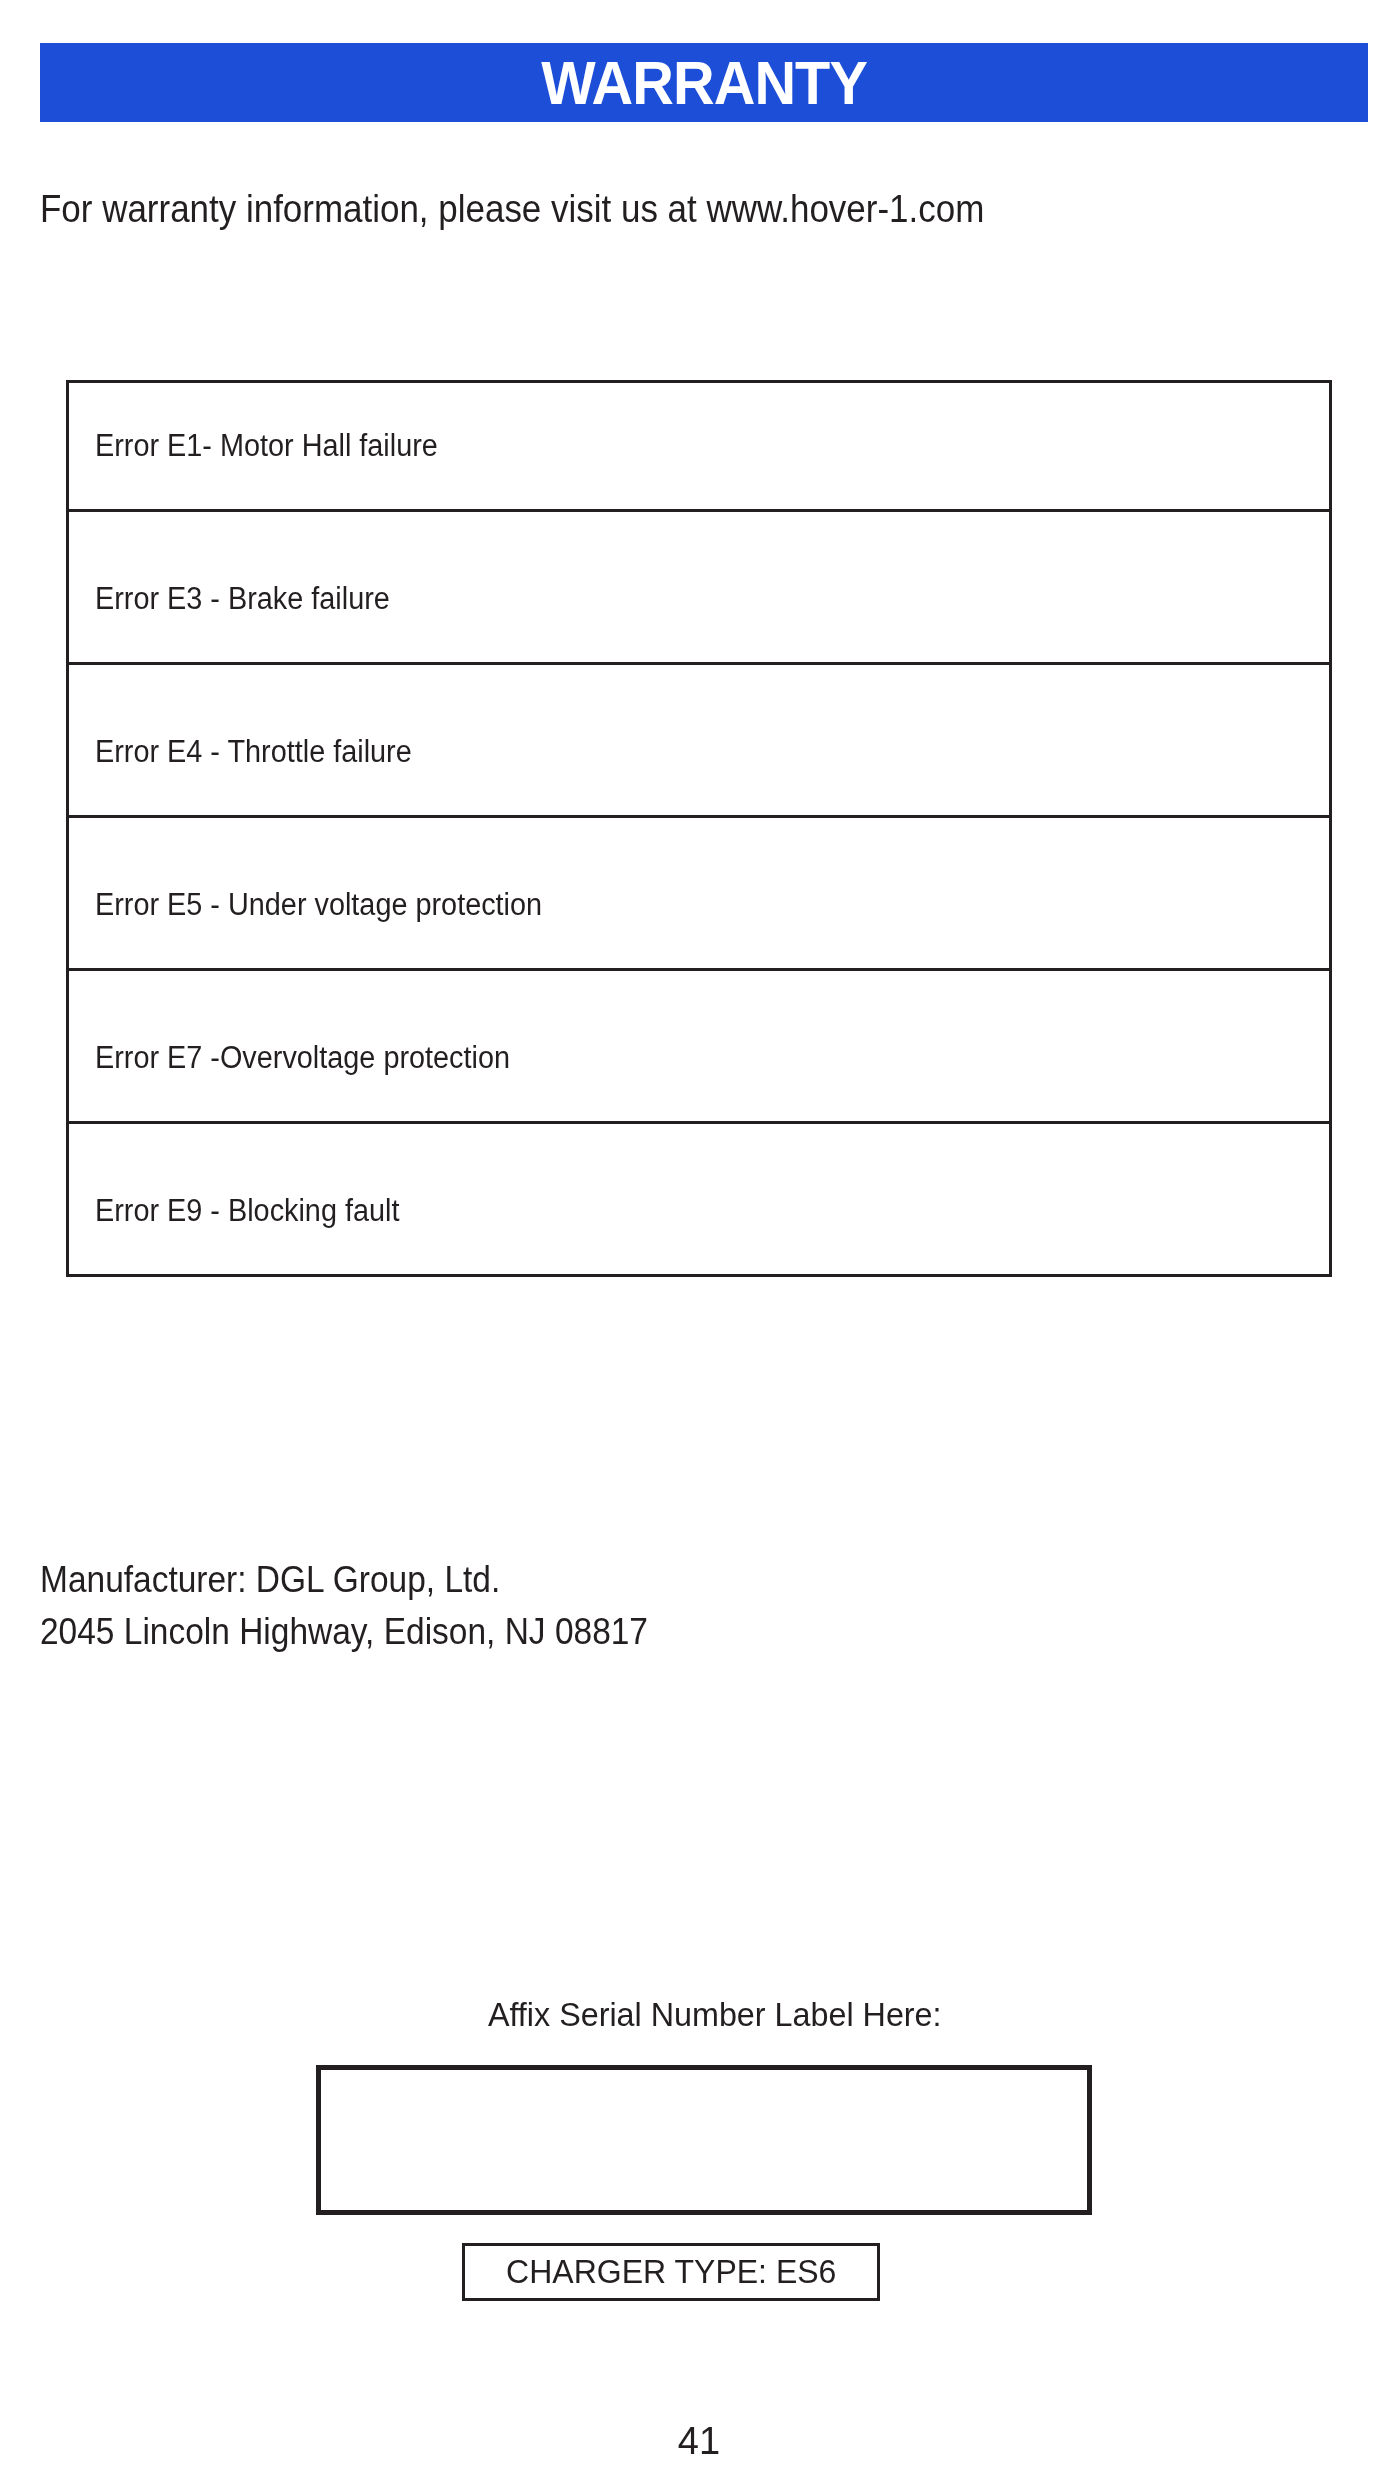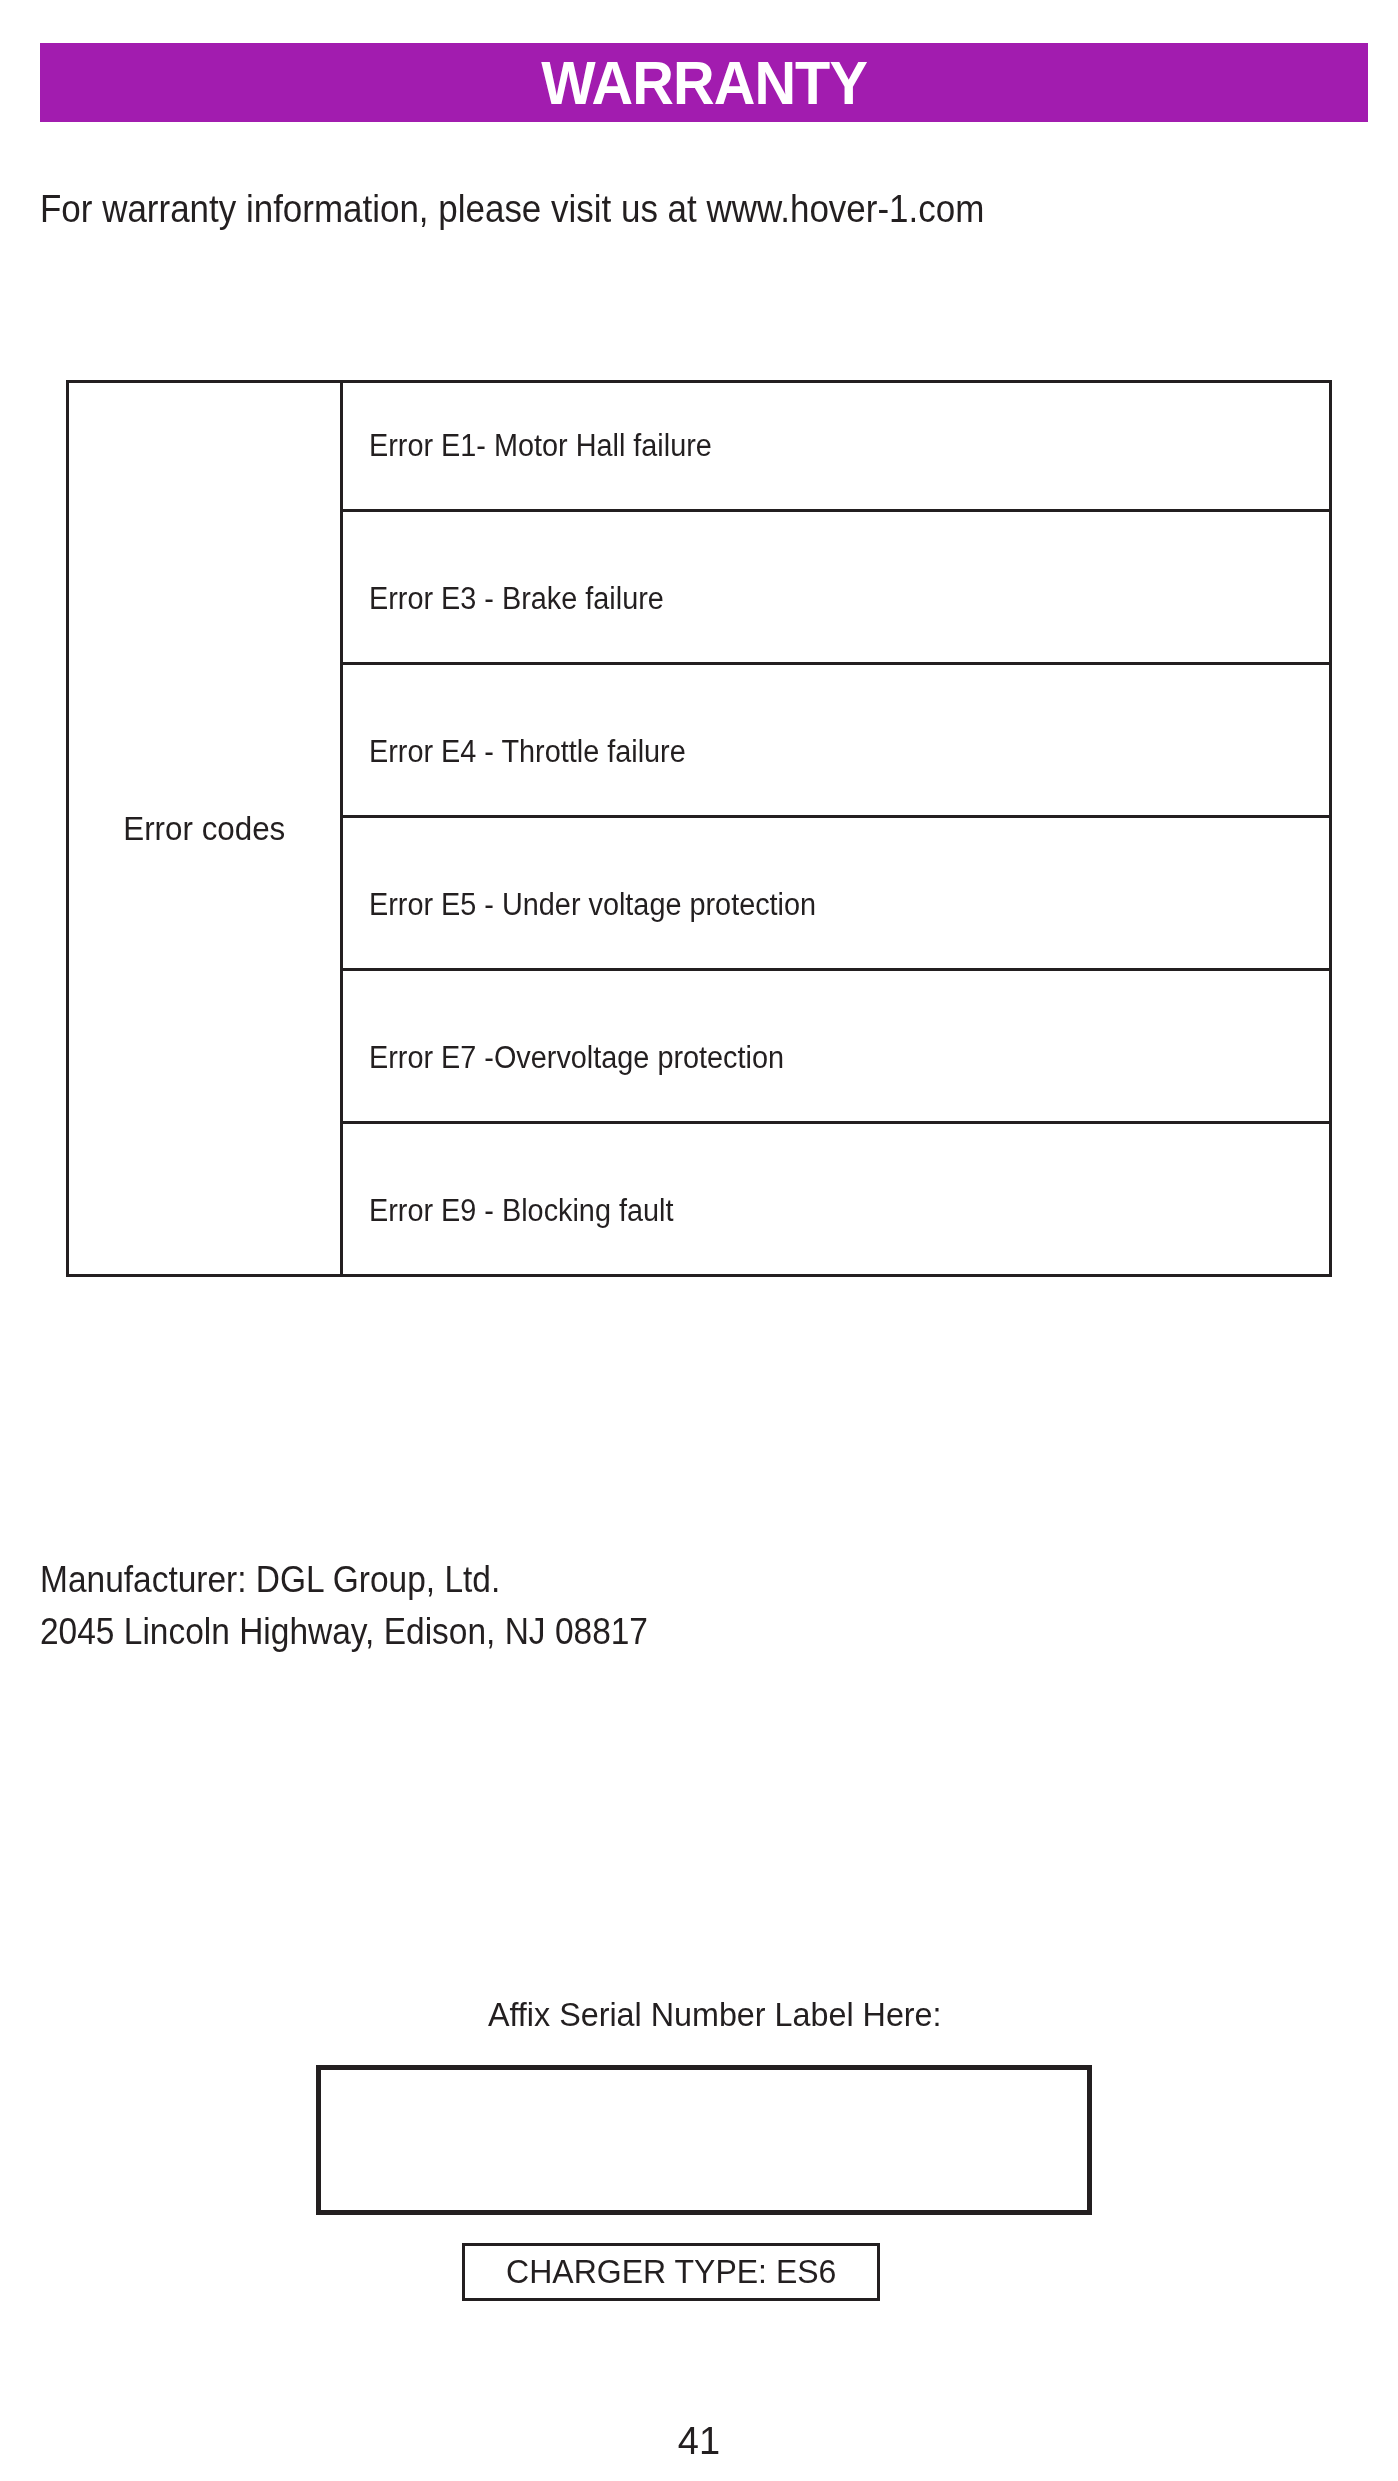--- a/index.html
+++ b/index.html
@@ -16,21 +16,21 @@
     overflow: hidden;
   }
 
   
   .header-bar {
     position: absolute;
     left: 40px;
     top: 43px;
     width: 1328px;
     height: 79px;
-    background: #a21caf;
+    background: #1d4ed8;
     display: flex;
     align-items: center;
     justify-content: center;
   }
   .header-title {
     color: #ffffff;
     font-family: "Liberation Sans", sans-serif;
     font-weight: bold;
     font-size: 62px;
     letter-spacing: -1px;
@@ -179,23 +179,20 @@
 <body>
 
 <div class="header-bar">
   <div class="header-title">WARRANTY</div>
 </div>
 
 <div class="intro-line">For warranty information, please visit us at www.hover-1.com</div>
 
 <div class="error-table">
 
-  <div class="table-label-cell">
-    <span class="table-label-text">Error codes</span>
-  </div>
 
   <div class="table-rows">
     <div class="error-row">
       <span class="error-row-text">Error E1- Motor Hall failure</span>
     </div>
     <div class="error-row">
       <span class="error-row-text">Error E3 - Brake failure</span>
     </div>
     <div class="error-row">
       <span class="error-row-text">Error E4 - Throttle failure</span>

